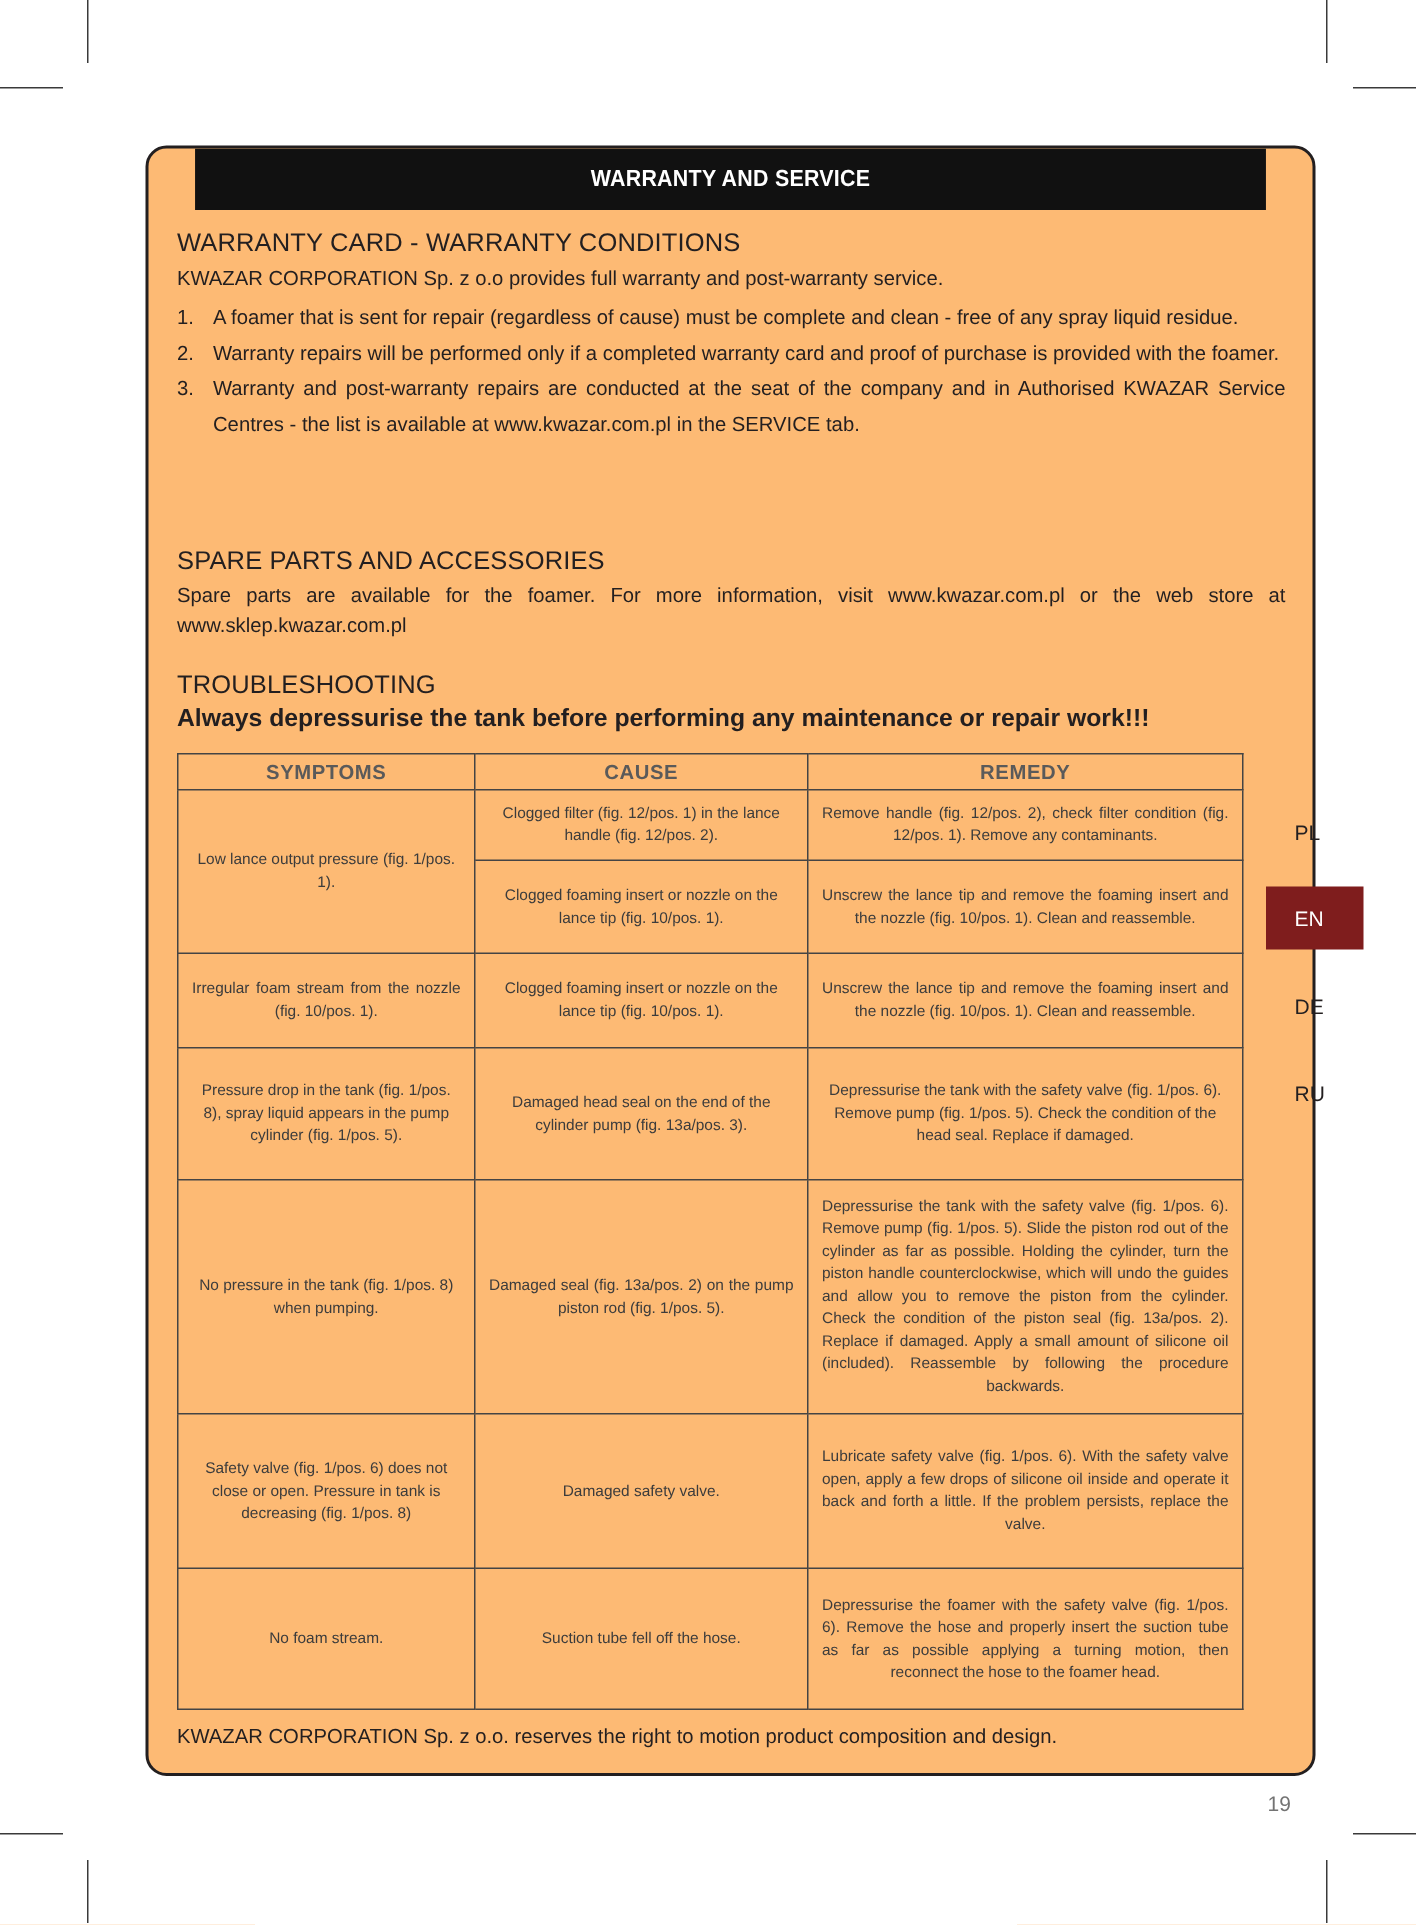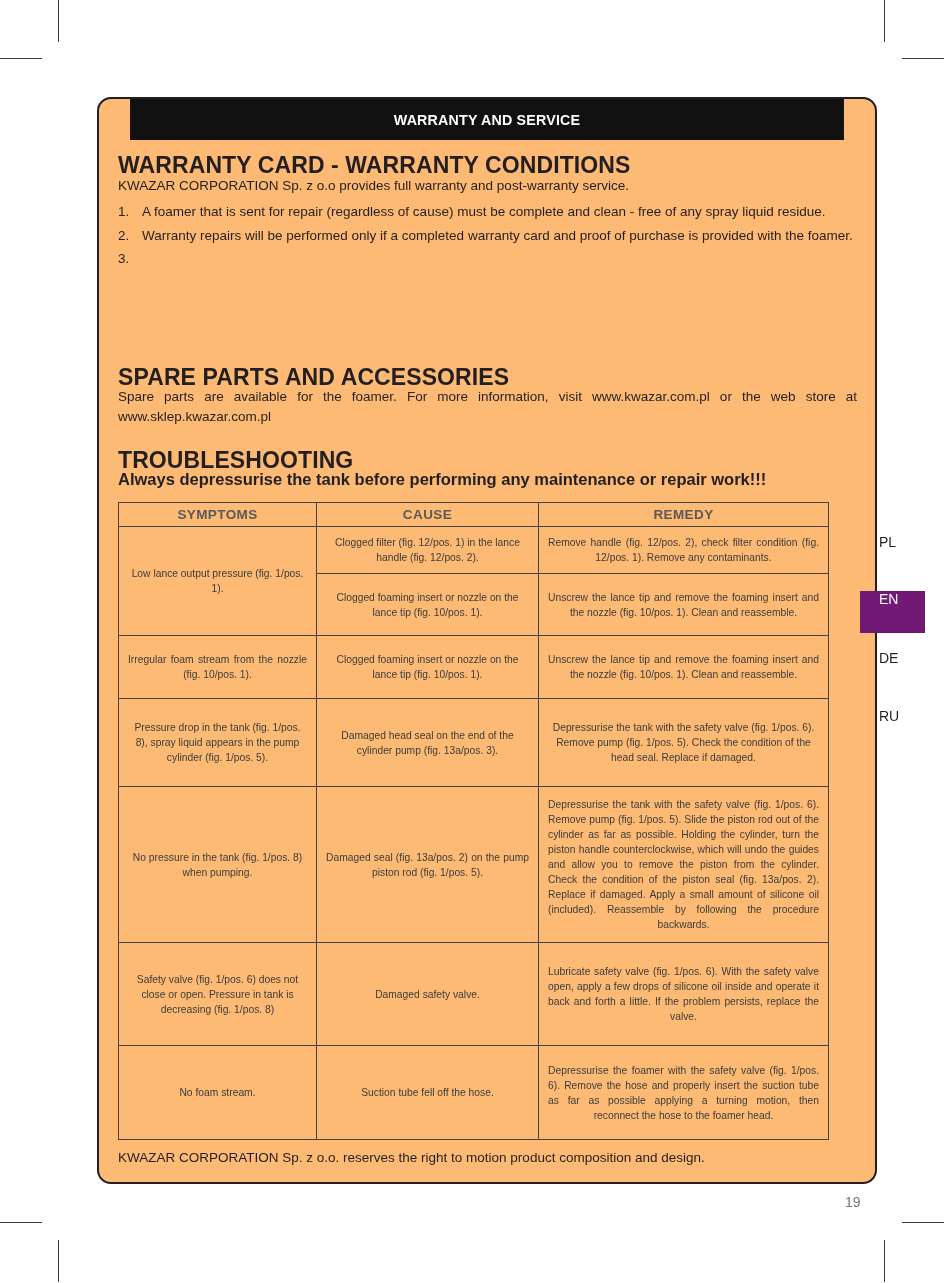--- a/index.html
+++ b/index.html
@@ -14,21 +14,21 @@
       position: absolute; left: 97px; top: 97px; width: 780px; height: 1087px;
       border: 2.5px solid #231f20; border-radius: 14px; overflow: hidden; background: #fdba74;
     }
     .card-header {
       height: 41px; background: #111; color: #fff; display: flex; align-items: center; justify-content: center;
       font-family: "Liberation Sans", sans-serif; font-weight: bold; font-size: 15.5px; letter-spacing: 0.2px;
       transform: scaleX(0.92);
     }
     .content { position: absolute; left: 19px; right: 18px; top: 41px; }
 
-    h2 { font-size: 23px; font-weight: bold; color: #231f20; letter-spacing: 0.1px; }
+    h2 { font-size: 17px; font-weight: normal; color: #231f20; letter-spacing: 0.1px; }
     .sec1-title { position: absolute; top: 12px; left: 0; }
     .intro { position: absolute; top: 38px; left: 0; font-size: 13.5px; }
     ol.conds { position: absolute; top: 60px; left: 0; right: 0; list-style: none; font-size: 13.5px; line-height: 23.5px; }
     ol.conds li { position: relative; padding-left: 24px; text-align: justify; }
     ol.conds li .num { position: absolute; left: 0; top: 0; }
 
     .sec2-title { position: absolute; top: 224px; left: 0; }
     .sec2-text { position: absolute; top: 247px; left: 0; right: 0; font-size: 13.5px; line-height: 20px; text-align: justify; }
 
     .sec3-title { position: absolute; top: 307px; left: 0; }
@@ -40,22 +40,22 @@
     }
     table.ts th, table.ts td { border: 1.3px solid #444; text-align: center; vertical-align: middle; }
     table.ts th { height: 24px; font-size: 13.5px; font-weight: bold; color: #5a5a5a; letter-spacing: 0.4px; }
     table.ts td { padding: 4px 9px; line-height: 15px; }
     table.ts td.just { text-align: justify; text-align-last: center; }
     .c1 { width: 198px; } .c2 { width: 222px; } .c3 { width: 290px; }
 
     .footer-note { position: absolute; top: 1010px; left: 0; font-size: 13.5px; }
 
     .lang-rail { position: absolute; left: 844px; top: 530px; width: 65px; }
-    .lang { position: absolute; left: 16px; width: 65px; height: 42px; font-size: 14px; color: #231f20; padding-left: 19px; display: flex; }
-    .lang.active { background: #701a75; color: #fff; }
+    .lang { position: absolute; left: 0; width: 65px; height: 42px; font-size: 14px; color: #231f20; padding-left: 19px; display: flex; align-items: center; }
+    .lang.active { background: #7f1d1d; color: #fff; }
 
     .page-num { position: absolute; left: 845px; top: 1194px; font-size: 14px; color: #737373; }
   </style>
 </head>
 <body>
 
 <div class="crop v" style="left:58px;top:0;"></div>
 <div class="crop h" style="left:0;top:58px;"></div>
 <div class="crop v" style="left:884px;top:0;"></div>
 <div class="crop h" style="left:902px;top:58px;"></div>
@@ -76,20 +76,21 @@
       <li>
         <span class="num">1.</span>
         <span>A foamer that is sent for repair (regardless of cause) must be complete and clean - free of any spray liquid residue.</span>
       </li>
       <li>
         <span class="num">2.</span>
         <span>Warranty repairs will be performed only if a completed warranty card and proof of purchase is provided with the foamer.</span>
       </li>
       <li>
         <span class="num">3.</span>
+        <span>Warranty and post-warranty repairs are conducted at the seat of the company and in Authorised KWAZAR Service Centres - the list is available at www.kwazar.com.pl in the SERVICE tab.</span>
       </li>
     </ol>
 
     <h2 class="sec2-title">SPARE PARTS AND ACCESSORIES</h2>
     <p class="sec2-text">Spare parts are available for the foamer. For more information, visit www.kwazar.com.pl or the web store at www.sklep.kwazar.com.pl</p>
 
     <h2 class="sec3-title">TROUBLESHOOTING</h2>
     <p class="warning">Always depressurise the tank before performing any maintenance or repair work!!!</p>
 
     <table class="ts">

